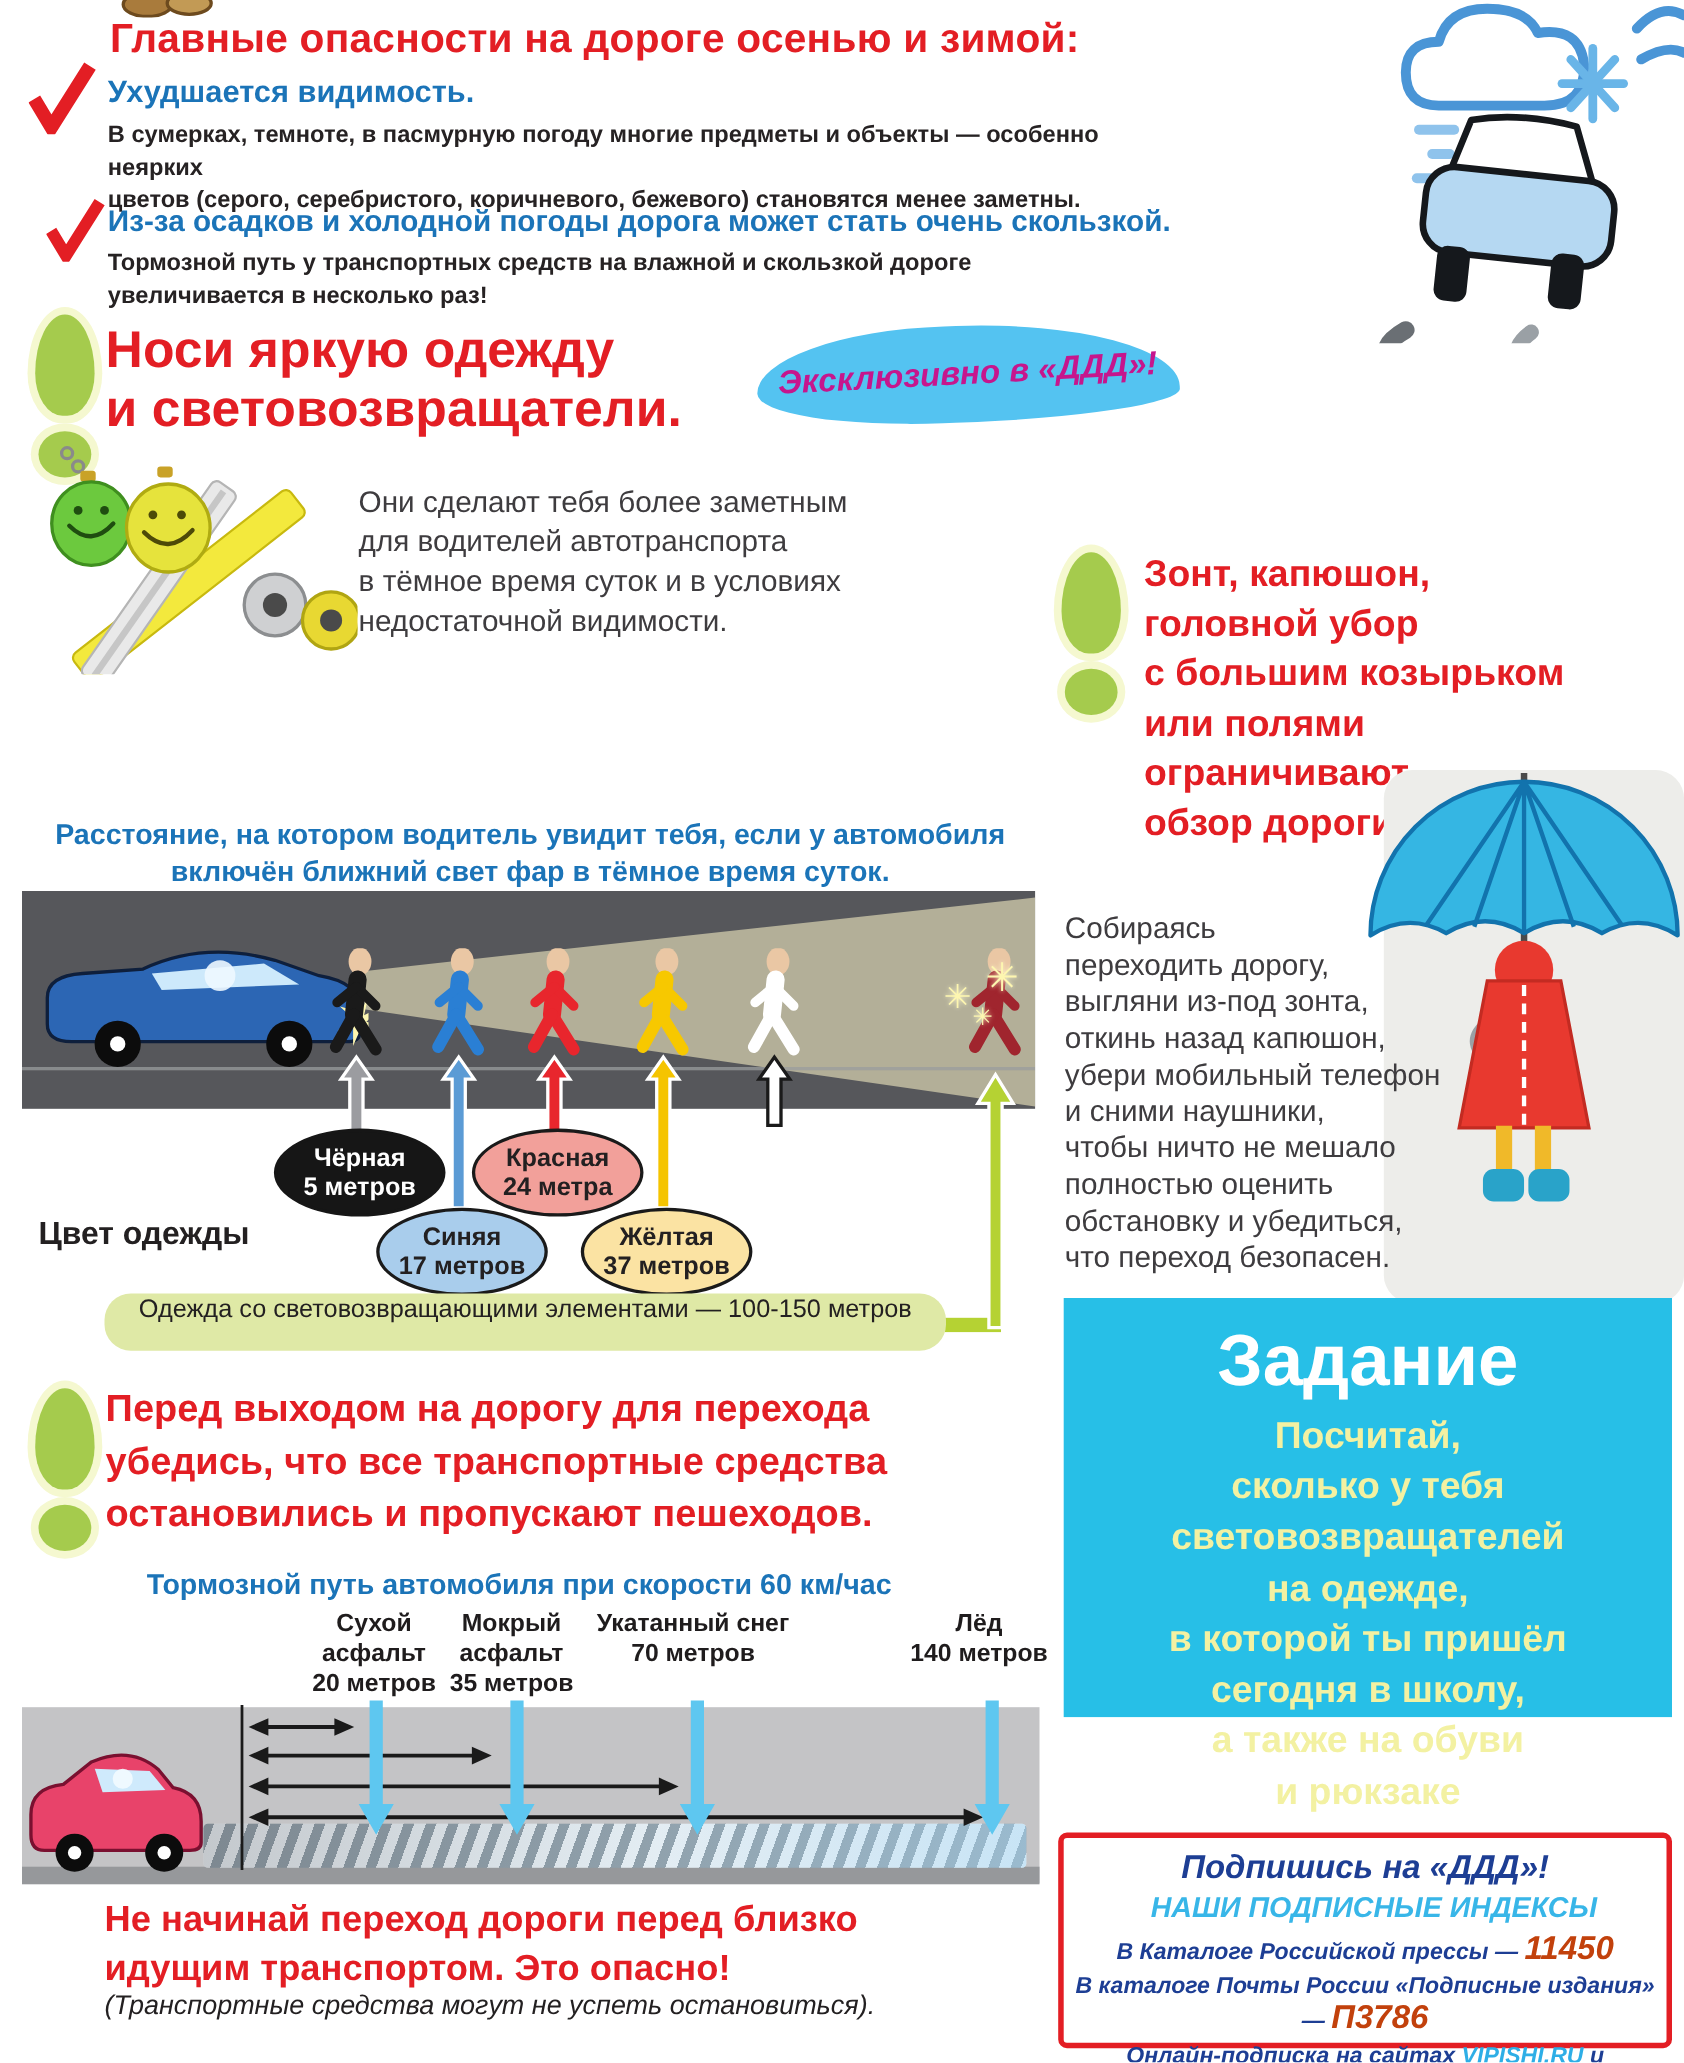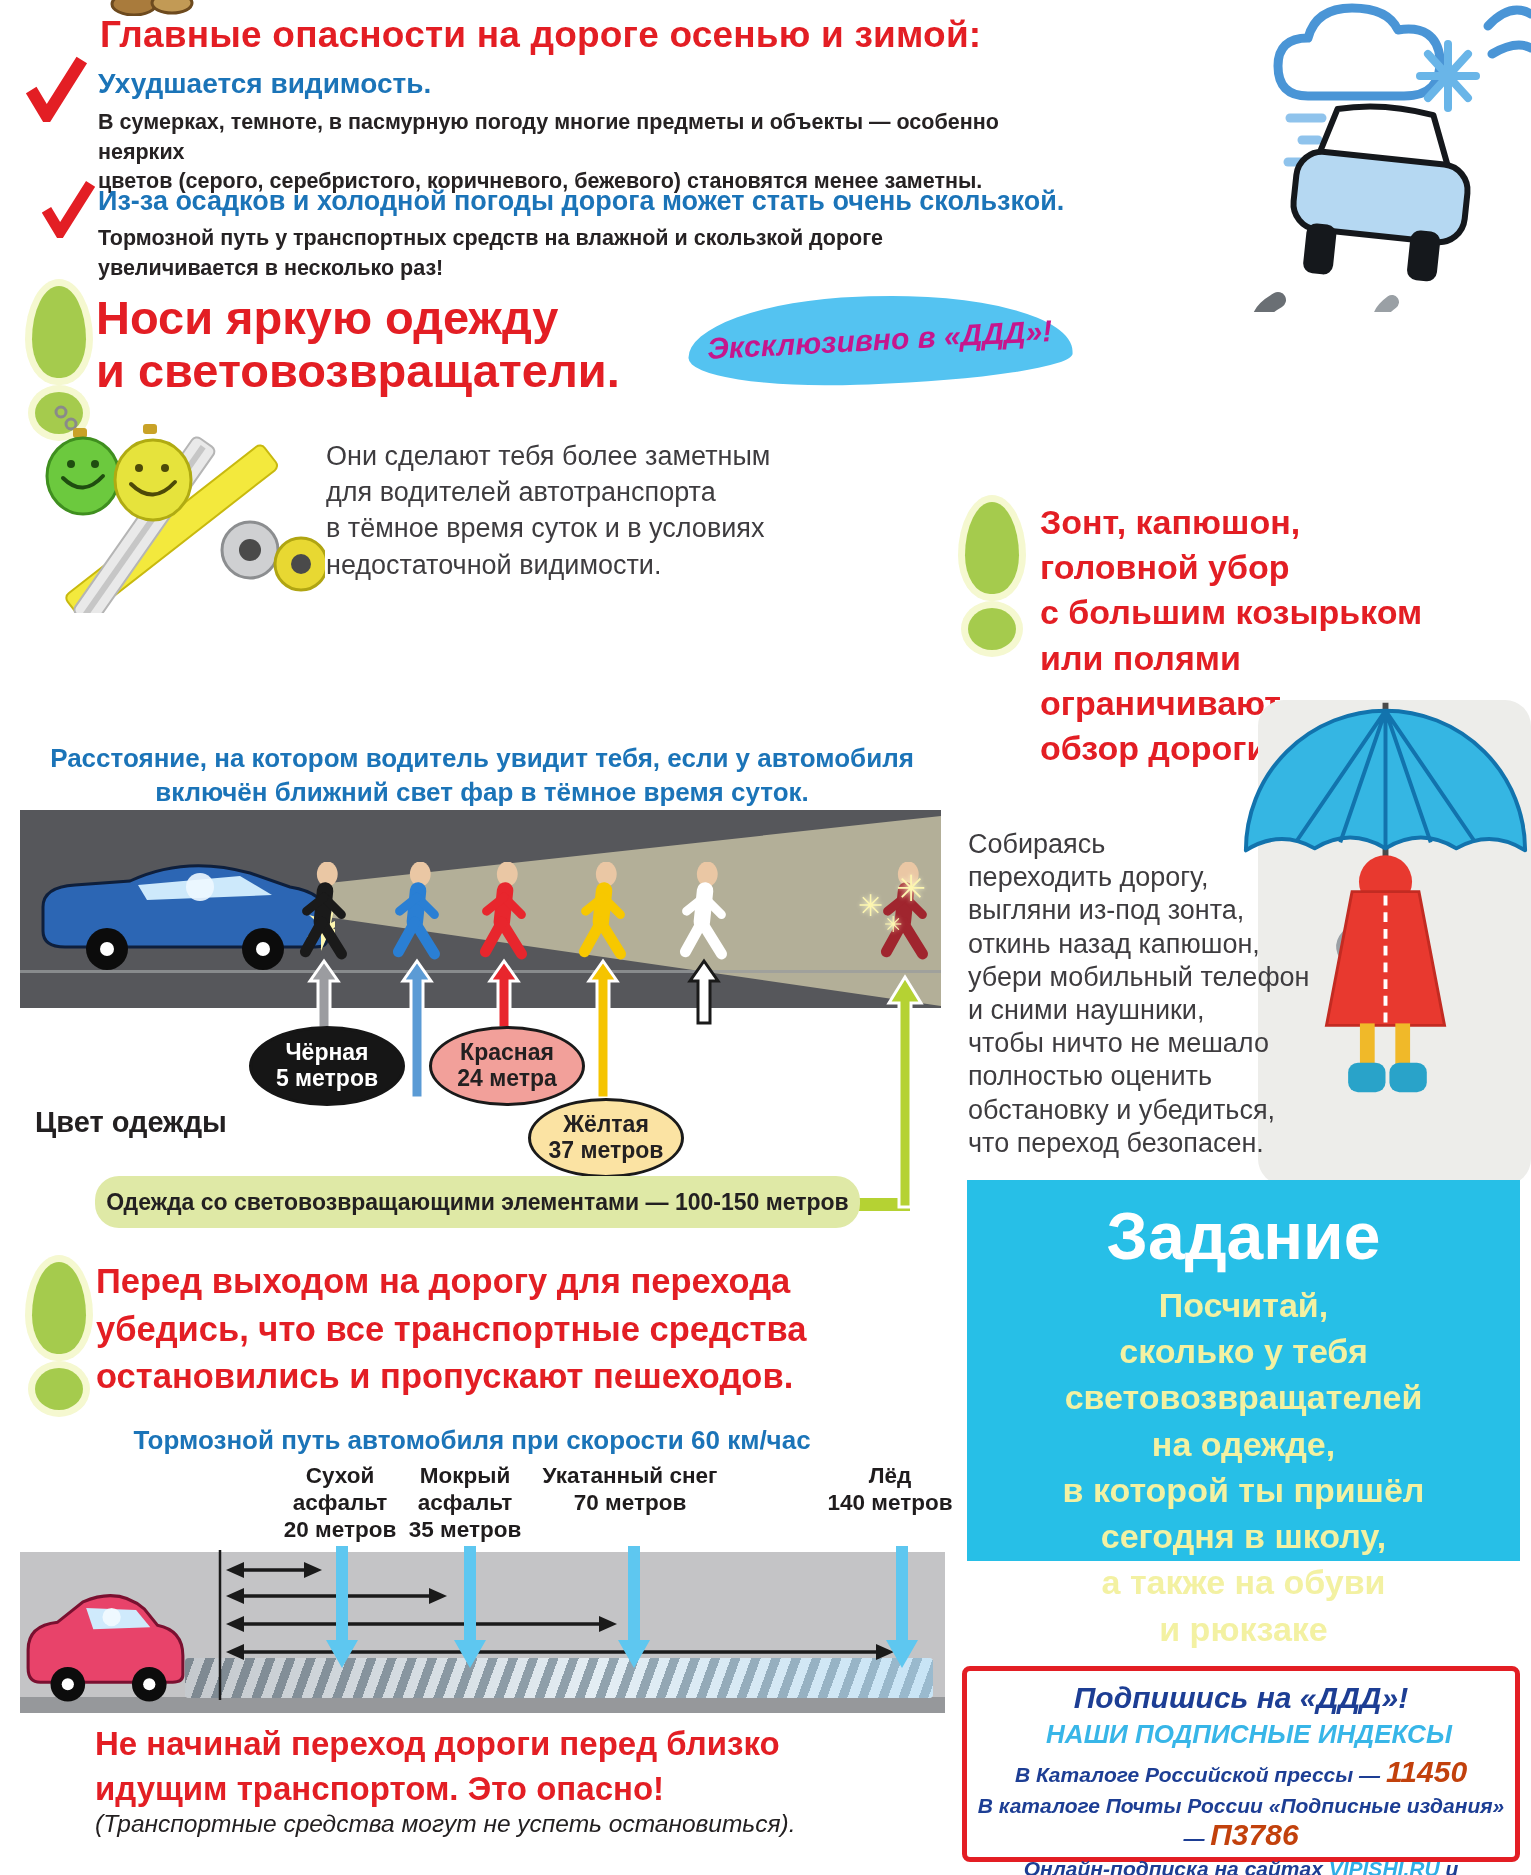--- a/index.html
+++ b/index.html
@@ -11,22 +11,22 @@
   .title{font-size:37px;font-weight:800;color:#e31e24;letter-spacing:.2px;}
   .h-sub{font-size:28px;}
   .body-bold{font-size:21.5px;font-weight:700;line-height:1.38;color:#262223;}
   .advice-h{font-size:47px;font-weight:800;color:#e31e24;line-height:1.12;}
   .para{font-size:27px;font-weight:400;color:#3e3c3f;line-height:1.34;}
   .umb-h{font-size:34px;font-weight:800;color:#e31e24;line-height:1.33;}
   .umb-p{font-size:27px;font-weight:400;color:#3e3c3f;line-height:1.23;}
   .caption{font-size:26px;font-weight:700;color:#1b74b8;text-align:center;line-height:1.3;}
   .oval{border:3px solid #1a1a1a;border-radius:50%;display:flex;flex-direction:column;
         align-items:center;justify-content:center;font-weight:700;font-size:23px;line-height:1.12;text-align:center;}
-  .green-bar{background:#dfe9a6;border-radius:24px;display:flex;align-items:center;justify-content:center;
-        font-size:23px;font-weight:700;color:#232021;}
+  .green-bar{background:#dfe9a6;border-radius:24px;display:flex;align-items:flex-start;justify-content:center;
+        font-size:23px;font-weight:400;color:#232021;}
   .cross-h{font-size:34.5px;font-weight:800;color:#e31e24;line-height:1.38;}
   .surf{font-size:22.5px;font-weight:700;text-align:center;line-height:1.2;color:#1f1c1d;}
   .warn{font-size:33px;font-weight:800;color:#e31e24;line-height:1.35;}
   .note{font-size:24.5px;font-style:italic;font-weight:500;color:#232021;}
   .excl-top{width:54px;height:92px;background:#a5cb4d;border-radius:50% 50% 46% 46%/58% 58% 42% 42%;
         box-shadow:0 0 0 7px #f5f8d0;}
   .excl-dot{width:48px;height:42px;background:#a5cb4d;border-radius:50%;box-shadow:0 0 0 7px #f5f8d0;margin-top:14px;margin-left:3px;}
   .badge{background:#54c3f1;border-radius:46% 54% 55% 45%/65% 72% 28% 38%;
         display:flex;align-items:center;justify-content:center;transform:rotate(-2deg);}
   .badge span{color:#c6168d;font-weight:800;font-style:italic;font-size:30px;transform:rotate(-1deg);}
@@ -257,20 +257,24 @@
   </svg>
 
   <div class="abs oval" style="left:249px;top:1026px;width:150px;height:74px;background:#161616;color:#fff;border-color:#161616">
     <div>Чёрная</div>
     <div>5 метров</div>
   </div>
   <div class="abs oval" style="left:429px;top:1026px;width:150px;height:74px;background:#f2a09a">
     <div>Красная</div>
     <div>24 метра</div>
   </div>
+  <div class="abs oval" style="left:342px;top:1098px;width:150px;height:74px;background:#a9cdec">
+    <div>Синяя</div>
+    <div>17 метров</div>
+  </div>
   <div class="abs oval" style="left:528px;top:1098px;width:150px;height:74px;background:#fbe3a3">
     <div>Жёлтая</div>
     <div>37 метров</div>
   </div>
 
   <div class="abs" style="left:35px;top:1106px;font-size:29px;font-weight:800">Цвет одежды</div>
 
   <div class="abs green-bar" style="left:95px;top:1176px;width:765px;height:52px">
     <span>Одежда со световозвращающими элементами — 100-150 метров</span>
   </div>

